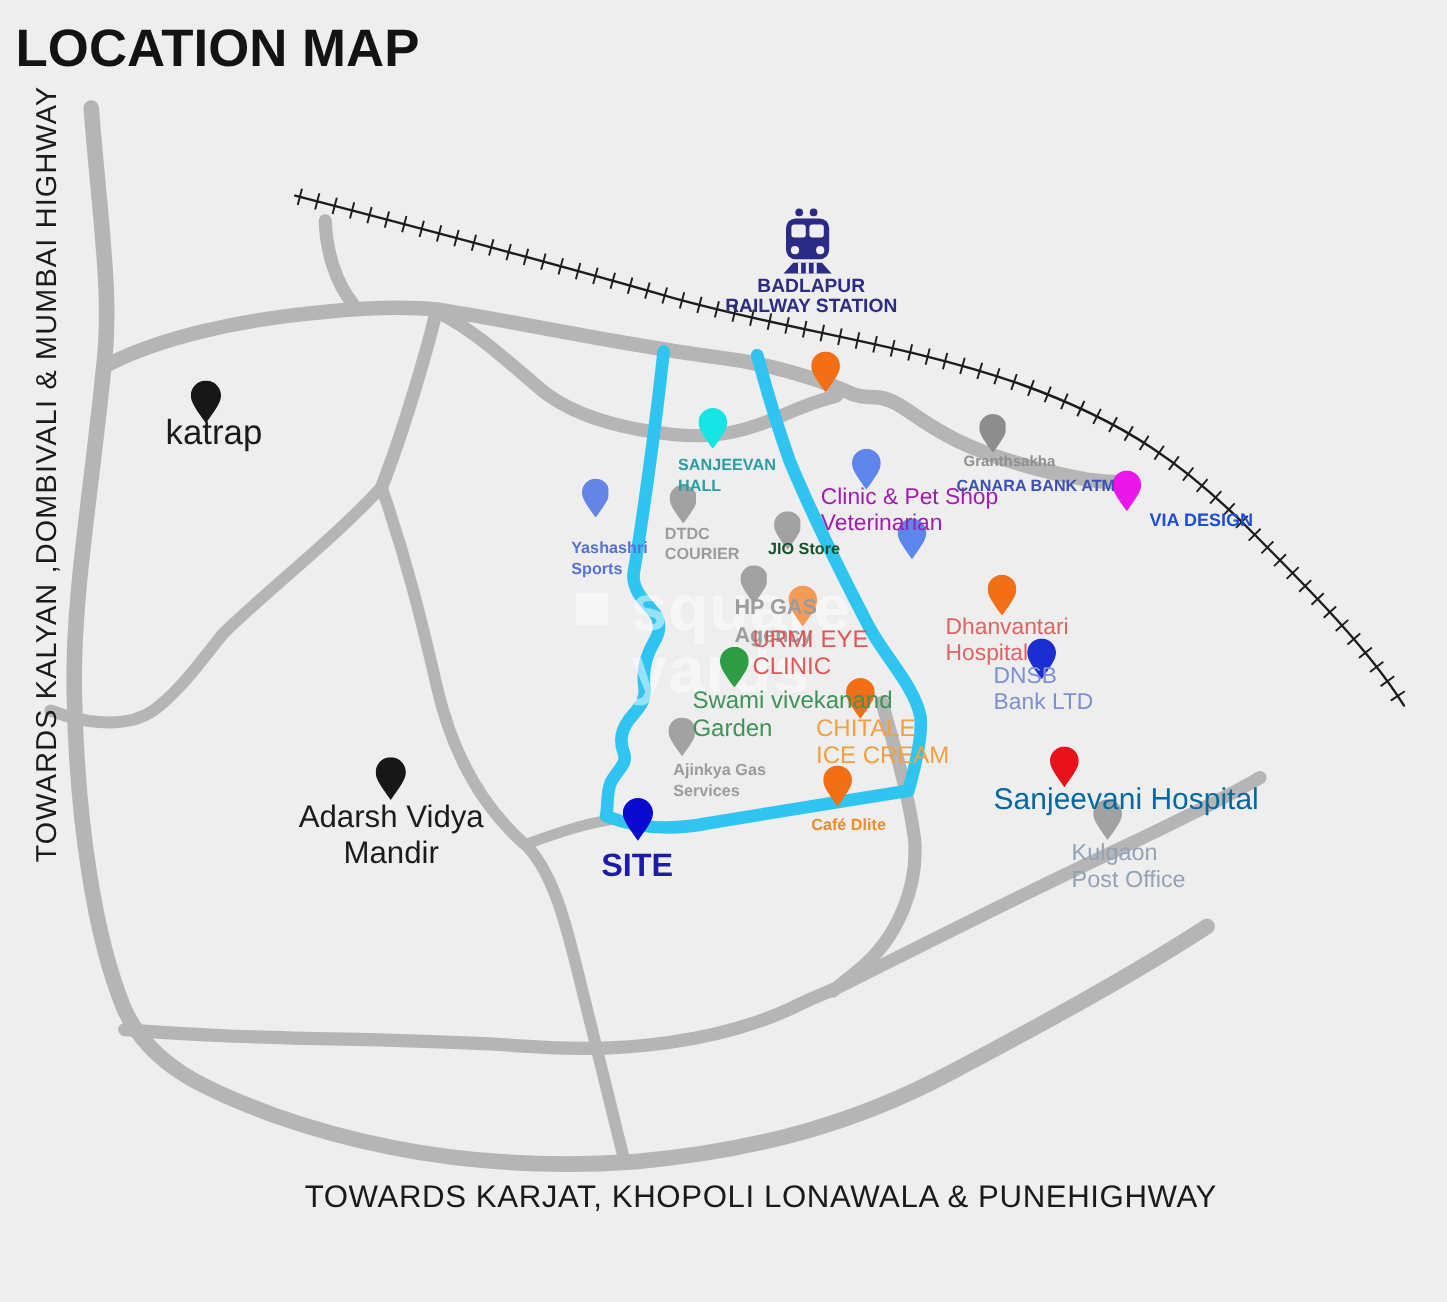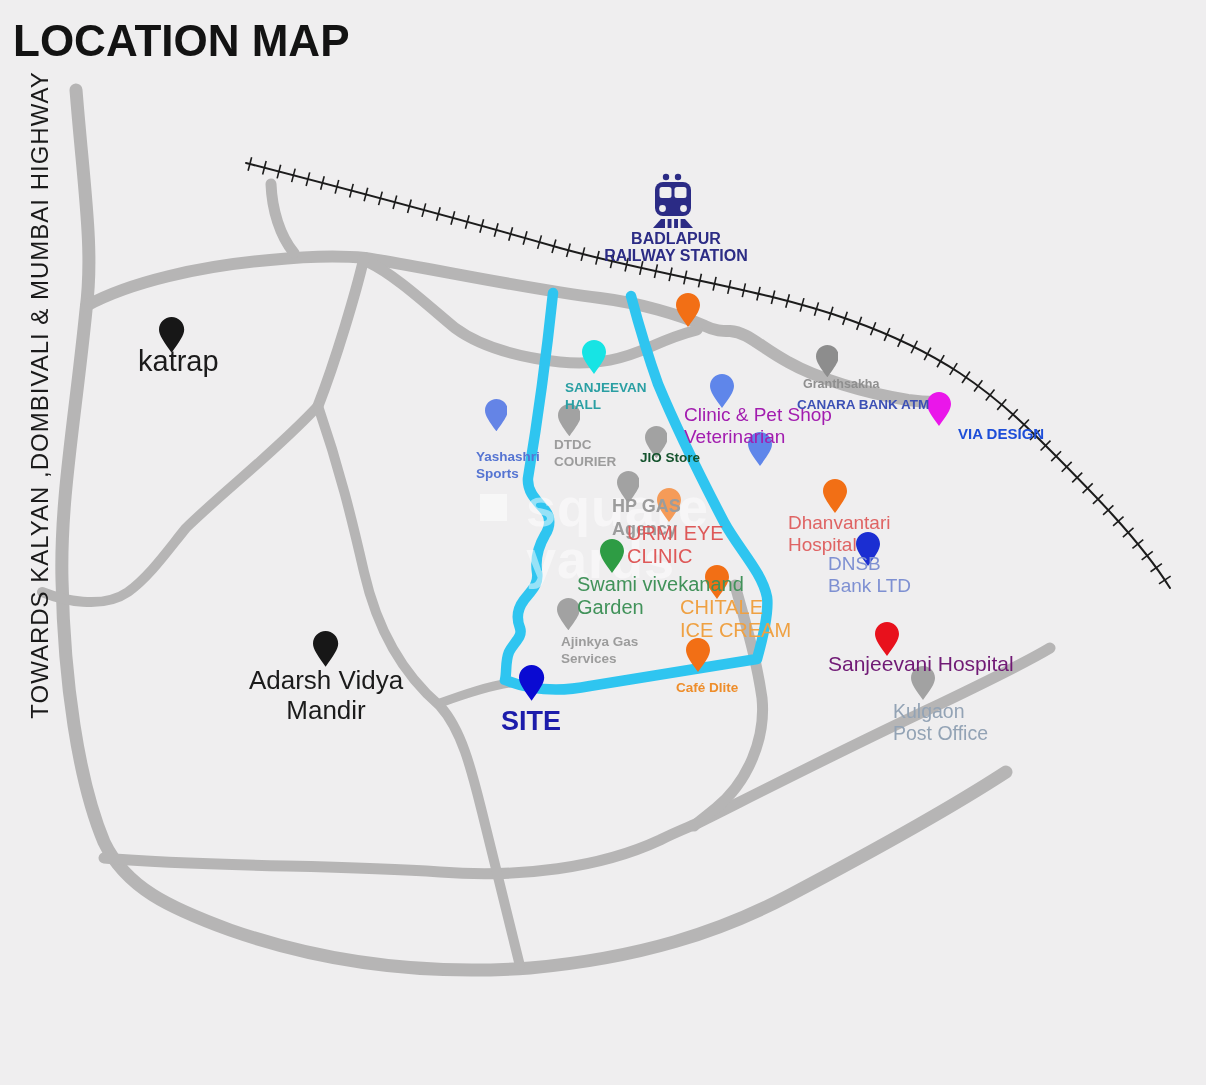--- a/index.html
+++ b/index.html
@@ -230,21 +230,22 @@
 Bank LTD</div>
       <div class="map-label" style="left: 627px; top: 522px; font-size: 20px; font-weight: 400; color: rgb(222, 88, 88);">URMI EYE
 CLINIC</div>
       <div class="map-label" style="left: 577px; top: 573px; font-size: 20px; font-weight: 400; color: rgb(65, 146, 90);">Swami vivekanand
 Garden</div>
       <div class="map-label" style="left: 680px; top: 596px; font-size: 20px; font-weight: 400; color: rgb(239, 161, 67);">CHITALE
 ICE CREAM</div>
       <div class="map-label small" style="left: 561px; top: 633px; font-size: 13.5px; font-weight: 700; color: rgb(156, 156, 156);">Ajinkya Gas
 Services</div>
       <div class="map-label small" style="left: 676px; top: 679px; font-size: 13.5px; font-weight: 700; color: rgb(238, 141, 42);">Café Dlite</div>
-      <div class="map-label" style="left: 828px; top: 652px; font-size: 21px; font-weight: 400; color: #701a75;">Sanjeevani Hospital</div>
+      <div class="map-label" style="left: 828px; top: 652px; font-size: 25px; font-weight: 400; color: #0369a1;">Sanjeevani Hospital</div>
       <div class="map-label" style="left: 893px; top: 700px; font-size: 19.5px; font-weight: 400; color: rgb(147, 163, 181);">Kulgaon
 Post Office</div>
     </div>
 
   <div id="page-title">LOCATION MAP</div>
   <div id="left-edge-label">TOWARDS KALYAN ,DOMBIVALI &amp; MUMBAI HIGHWAY</div>
+  <div id="bottom-edge-label">TOWARDS KARJAT, KHOPOLI LONAWALA &amp; PUNEHIGHWAY</div>
 
 </div>
 
 </body></html>

